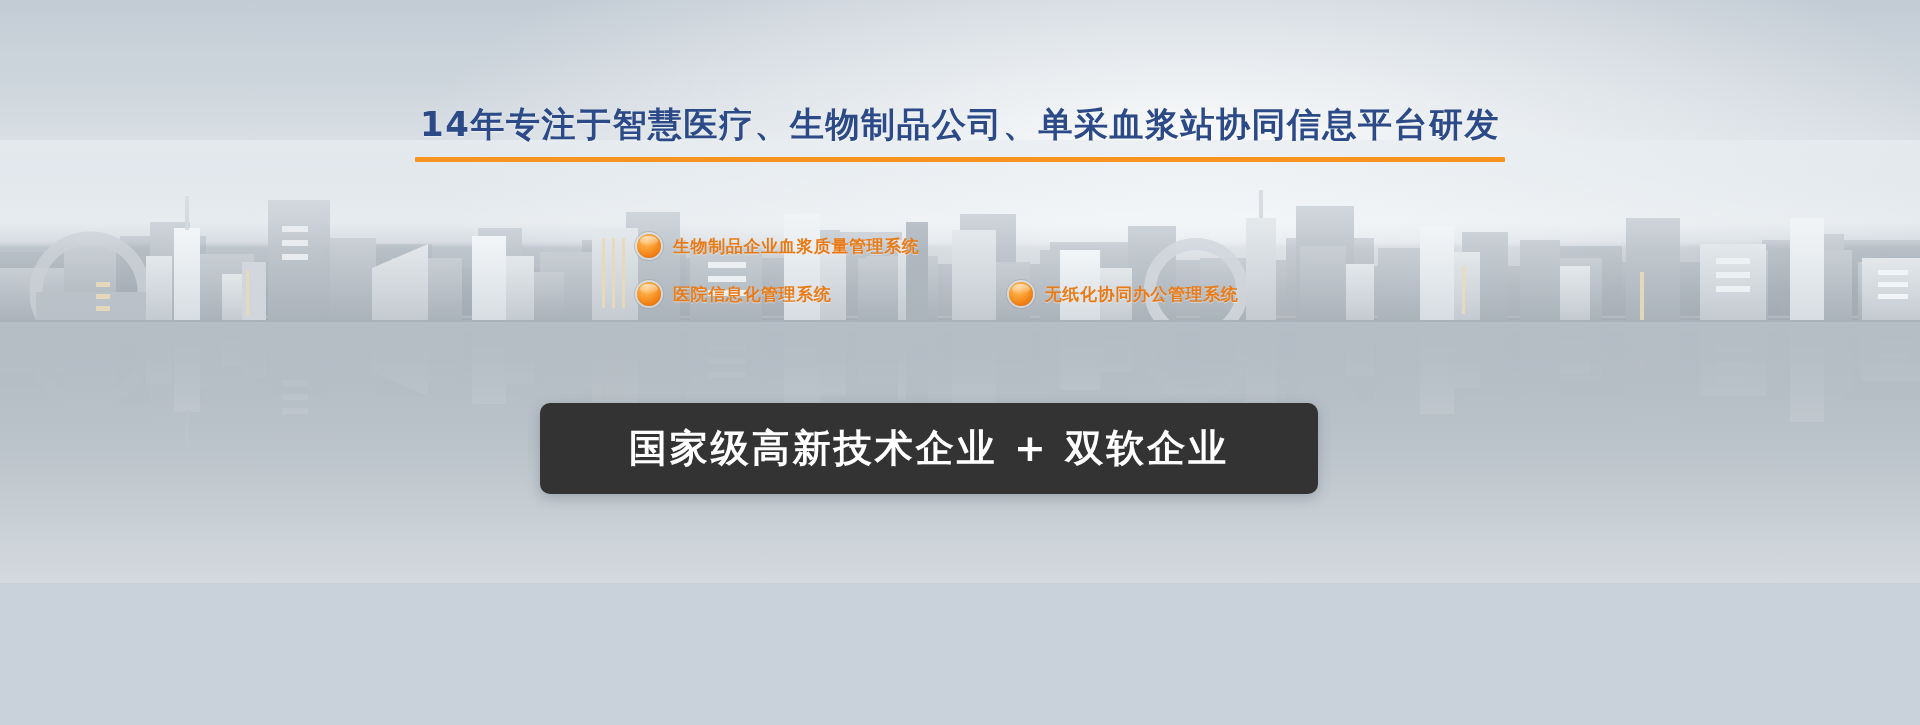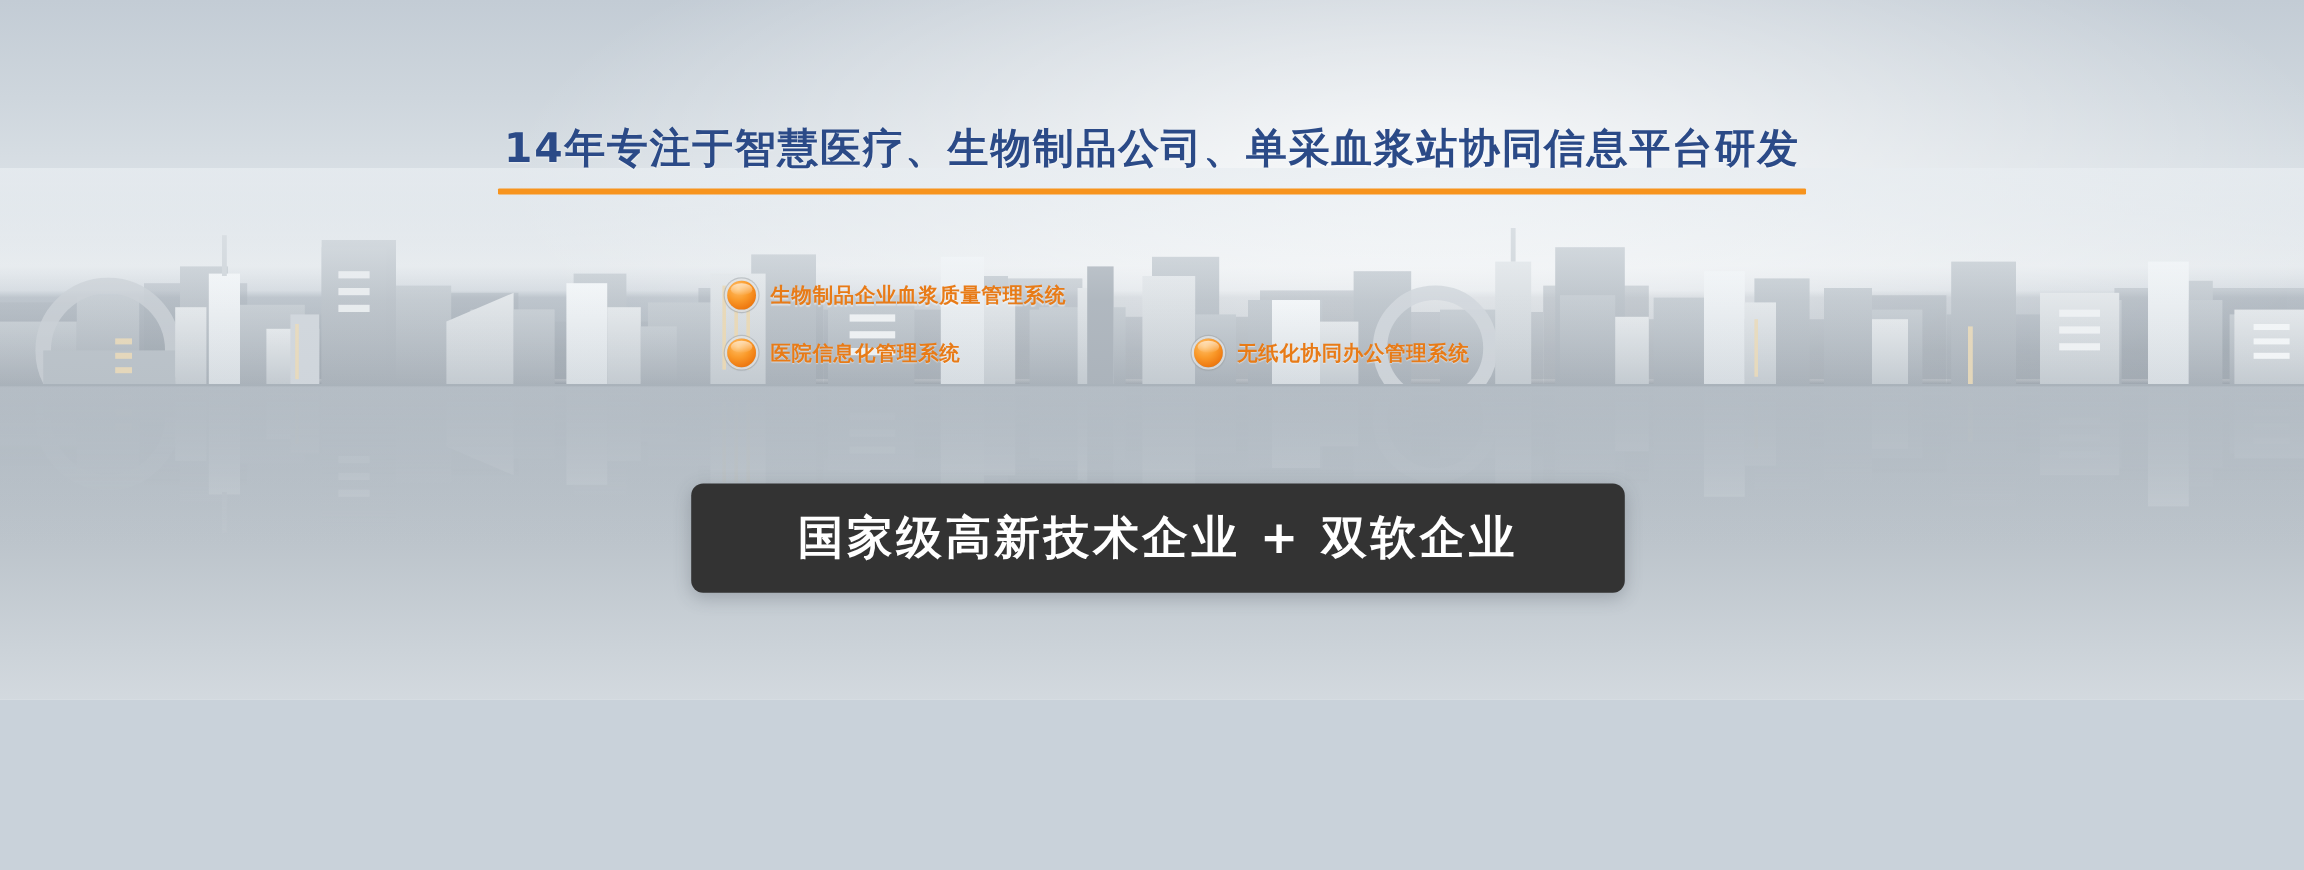--- a/index.html
+++ b/index.html
@@ -72,21 +72,21 @@
     margin:11px auto 0;
     background:#f7941e;
     border-radius:1px;
   }
 
   
   .features {
     position:absolute; left:606px; top:231px;
     width:700px;
   }
-  .feat-row { display:flex; }
+  .feat-row { display:flex;margin-left:31px; }
   .feat-row + .feat-row { margin-top:18px; }
   .feat {
     display:flex; align-items:center;
     height:30px;
   }
   .feat.col-a { width:389px; }
   .feat.col-b { width:311px; }
 
   .dot {
     width:24px; height:24px; flex:0 0 24px;
@@ -113,21 +113,21 @@
     color:#e87b17;
     letter-spacing:0.6px;
     white-space:nowrap;
     font-family:"DejaVu Sans","Liberation Sans",sans-serif;
     text-shadow:0 1px 1px rgba(255,255,255,0.5);
   }
 
   
   .plaque {
     position:absolute;
-    left:576px; top:403px;
+    left:540px; top:403px;
     width:778px; height:91px;
     background:#333333;
     border-radius:10px;
     display:flex; align-items:center; justify-content:center;
     box-shadow:0 4px 14px rgba(60,70,80,0.28);
   }
   .plaque-text {
     color:#ffffff;
     font-size:38px;
     font-weight:bold;

